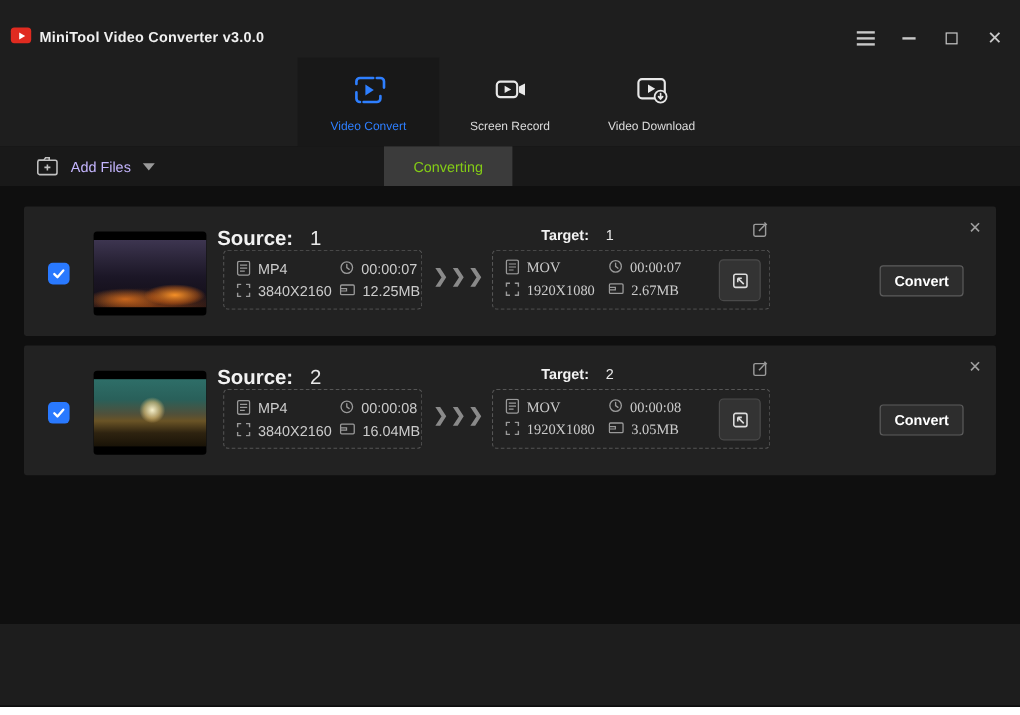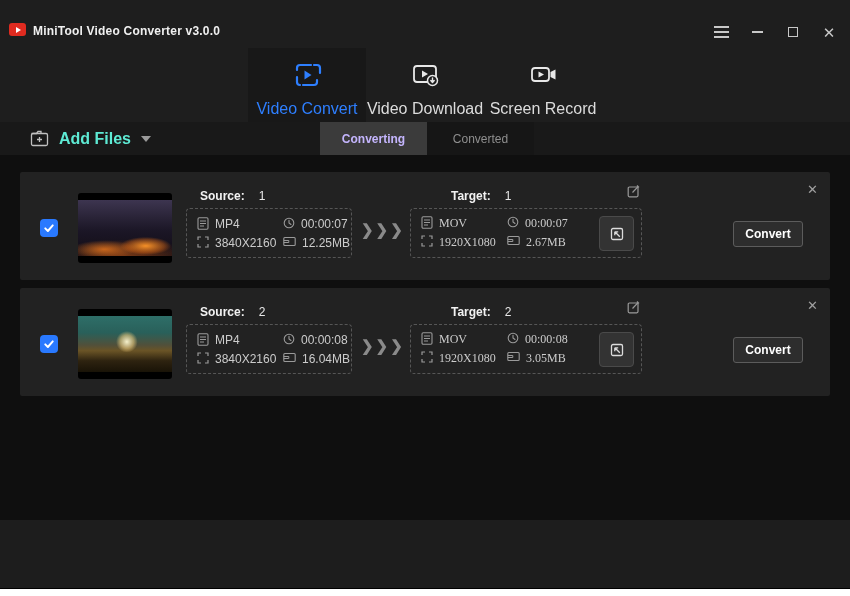--- a/index.html
+++ b/index.html
@@ -18,49 +18,49 @@
   .hamb span { display:block; width:15px; height:2px; background:#c8c8c8; }
   .minbar { width:11px; height:2px; background:#c8c8c8; }
   .maxbox { width:10px; height:10px; border:1.5px solid #c8c8c8; }
   .closex { font-size:15px; line-height:1; color:#c8c8c8; }
 
   
   .nav { position:absolute; left:248px; top:48px; display:flex; height:74px; }
   .nav-tab { width:118px; height:74px; display:flex; flex-direction:column; align-items:center; justify-content:flex-start; padding-top:10px; cursor:pointer; }
   .nav-tab.active { background:#181818; }
   .nav-tab .nicon { height:34px; display:flex; align-items:center; justify-content:center; }
-  .nav-tab .nlabel { font-size:16px; color:#dcdcdc; margin-top:8px; }
+  .nav-tab .nlabel { font-size:10px; color:#dcdcdc; margin-top:8px; }
   .nav-tab.active .nlabel { color:#2e7fff; }
 
   
   .toolbar { position:absolute; left:0; top:122px; width:850px; height:33px; background:#191919; }
   .addfiles { position:absolute; left:30px; top:0; height:33px; display:flex; align-items:center; gap:10px; cursor:pointer; }
-  .addfiles .af-label { font-size:16px; font-weight:bold; color:#5eead4; }
+  .addfiles .af-label { font-size:12px; font-weight:normal; color:#c4b5fd; }
   .caret { width:0; height:0; border-left:5px solid transparent; border-right:5px solid transparent; border-top:6px solid #9a9a9a; }
   .seg { position:absolute; left:320px; top:0; height:33px; display:flex; }
   .seg-tab { width:107px; height:33px; display:flex; align-items:center; justify-content:center; font-size:12px; cursor:pointer; }
-  .seg-tab.active { background:#3b3b3b; color:#c4b5fd; font-weight:bold; }
+  .seg-tab.active { background:#3b3b3b; color:#84cc16; font-weight:normal; }
   .seg-tab.inactive { background:#161616; color:#8f8f8f; }
 
   
   .main { position:absolute; left:0; top:155px; width:850px; height:365px; background:#0f0f0f; }
   .filerow { position:absolute; left:20px; width:810px; height:108px; background:#222222; border-radius:2px; }
   .row1 { top:17px; } .row2 { top:133px; }
   .chk { position:absolute; left:20px; top:47px; width:18px; height:18px; background:#2979ff; border-radius:4px; display:flex; align-items:center; justify-content:center; cursor:pointer; }
   .thumb { position:absolute; left:58px; top:21px; width:94px; height:70px; background:#000; border-radius:3px; overflow:hidden; }
   .thumb-img { position:absolute; left:0; top:7px; width:94px; height:56px; }
   .thumb-city { background:
       radial-gradient(ellipse 34px 12px at 72% 82%, rgba(255,150,40,.95), rgba(255,120,20,.35) 55%, transparent 75%),
       radial-gradient(ellipse 46px 13px at 28% 88%, rgba(255,130,30,.7), transparent 70%),
       radial-gradient(ellipse 90px 22px at 50% 100%, rgba(200,90,20,.55), transparent 75%),
       linear-gradient(180deg, #3d3550 0%, #2a2438 30%, #1b1626 55%, #120d15 100%); }
   .thumb-field { background:
       radial-gradient(circle 15px at 52% 46%, rgba(255,248,210,.95), rgba(245,210,130,.55) 45%, transparent 72%),
       linear-gradient(180deg, #2e6e68 0%, #29605a 30%, #51503a 52%, #6a5426 62%, #2e2310 80%, #191307 100%); }
-  .src-head { position:absolute; left:180px; top:17px; font-size:12px; font-weight:bold; color:#f2f2f2; }
+  .src-head { position:absolute; left:161px; top:17px; font-size:17px; font-weight:bold; color:#f2f2f2; }
   .src-head .idx, .tgt-head .idx { margin-left:14px; font-weight:normal; color:#e8e8e8; }
   .tgt-head { position:absolute; left:400px; top:17px; font-size:12px; font-weight:bold; color:#f2f2f2;margin-left:31px; }
   .dashedbox { position:absolute; top:36px; height:50px; border:1px dashed #565656; border-radius:4px; }
   .src-box { left:166px; width:166px; }
   .tgt-box { left:390px; width:232px;font-family:Liberation Serif, serif; }
   .grid2 { position:absolute; left:0; top:0; width:100%; height:100%; padding:5px 0 5px 10px; display:grid; grid-template-columns:86px auto; grid-template-rows:1fr 1fr; align-items:center; }
   .cell { display:flex; align-items:flex-start; gap:6px; font-size:12px; color:#cccccc; white-space:nowrap; }
   .chevs { position:absolute; left:341px; top:49px; color:#8a8a8a; font-size:15px; font-weight:bold; letter-spacing:2px; }
   .editbtn { position:absolute; left:607px; top:12px; cursor:pointer; }
   .pickbtn { position:absolute; right:7px; top:7px; width:35px; height:35px; background:#333333; border:1px solid #4a4a4a; border-radius:4px; display:flex; align-items:center; justify-content:center; cursor:pointer; }
@@ -110,56 +110,55 @@
             <path d="M23 4 h3 a3 3 0 0 1 3 3 v5" fill="none" stroke="#2e7fff" stroke-width="2.2" stroke-linecap="round"></path>
             <path d="M9 24 H9 a3 3 0 0 1 -3 -3 v-5" fill="none" stroke="#2e7fff" stroke-width="2.2" stroke-linecap="round"></path>
             <path d="M13.5 9.5 l7 4.5 -7 4.5 z" fill="#2e7fff"></path>
           </svg>
         </span>
         <span class="nlabel">Video Convert</span>
       </div>
       <div class="nav-tab">
         <span class="nicon">
           <svg width="32" height="28" viewBox="0 0 32 28">
+            <rect x="5" y="7" width="17" height="13" rx="3" fill="none" stroke="#e8e8e8" stroke-width="1.8"></rect>
+            <path d="M11.5 10.5 l5.5 3 -5.5 3 z" fill="#e8e8e8"></path>
+            <path d="M23.5 11 l5 -2.5 v10 l-5 -2.5 z" fill="#e8e8e8"></path>
+          </svg>
+        </span>
+        <span class="nlabel">Screen Record</span>
+      </div>
+      <div class="nav-tab">
+        <span class="nicon">
+          <svg width="32" height="28" viewBox="0 0 32 28">
             <rect x="5" y="5" width="22" height="16" rx="3" fill="none" stroke="#e8e8e8" stroke-width="1.8"></rect>
             <path d="M13 9.5 l6 3.5 -6 3.5 z" fill="#e8e8e8"></path>
             <circle cx="23.5" cy="19.5" r="5" fill="#1e1e1e" stroke="#e8e8e8" stroke-width="1.5"></circle>
             <path d="M23.5 17 v4 M21.8 19.5 l1.7 2 1.7-2" fill="none" stroke="#e8e8e8" stroke-width="1.4" stroke-linecap="round" stroke-linejoin="round"></path>
           </svg>
         </span>
         <span class="nlabel">Video Download</span>
-      </div>
-      <div class="nav-tab">
-        <span class="nicon">
-          <svg width="32" height="28" viewBox="0 0 32 28">
-            <rect x="5" y="7" width="17" height="13" rx="3" fill="none" stroke="#e8e8e8" stroke-width="1.8"></rect>
-            <path d="M11.5 10.5 l5.5 3 -5.5 3 z" fill="#e8e8e8"></path>
-            <path d="M23.5 11 l5 -2.5 v10 l-5 -2.5 z" fill="#e8e8e8"></path>
-          </svg>
-        </span>
-        <span class="nlabel">Screen Record</span>
       </div>
     </div>
   </div>
 
   <div class="toolbar">
     <div class="addfiles">
       <span>
         <svg width="19" height="17" viewBox="0 0 19 17">
           <path d="M1.5 3.5 h5 l1.5 -2 h3 v2" fill="none" stroke="#c0c0c0" stroke-width="1.3"></path>
           <rect x="1.5" y="3.5" width="16" height="12" rx="1.5" fill="none" stroke="#c0c0c0" stroke-width="1.3"></rect>
           <path d="M9.5 7 v5 M7 9.5 h5" fill="none" stroke="#c0c0c0" stroke-width="1.3"></path>
         </svg>
       </span>
       <span class="af-label">Add Files</span>
       <span class="caret"></span>
     </div>
     <div class="seg">
       <div class="seg-tab active">Converting</div>
-      <div class="seg-tab inactive">Converted</div>
     </div>
   </div>
 
   <div class="main">
 
     <div class="filerow row1">
       <div class="chk">
         <svg width="12" height="12" viewBox="0 0 16 16">
             <polyline points="3,8.5 6.5,12 13,4.5" fill="none" stroke="#fff" stroke-width="2.6" stroke-linecap="round" stroke-linejoin="round"></polyline>
           </svg>

